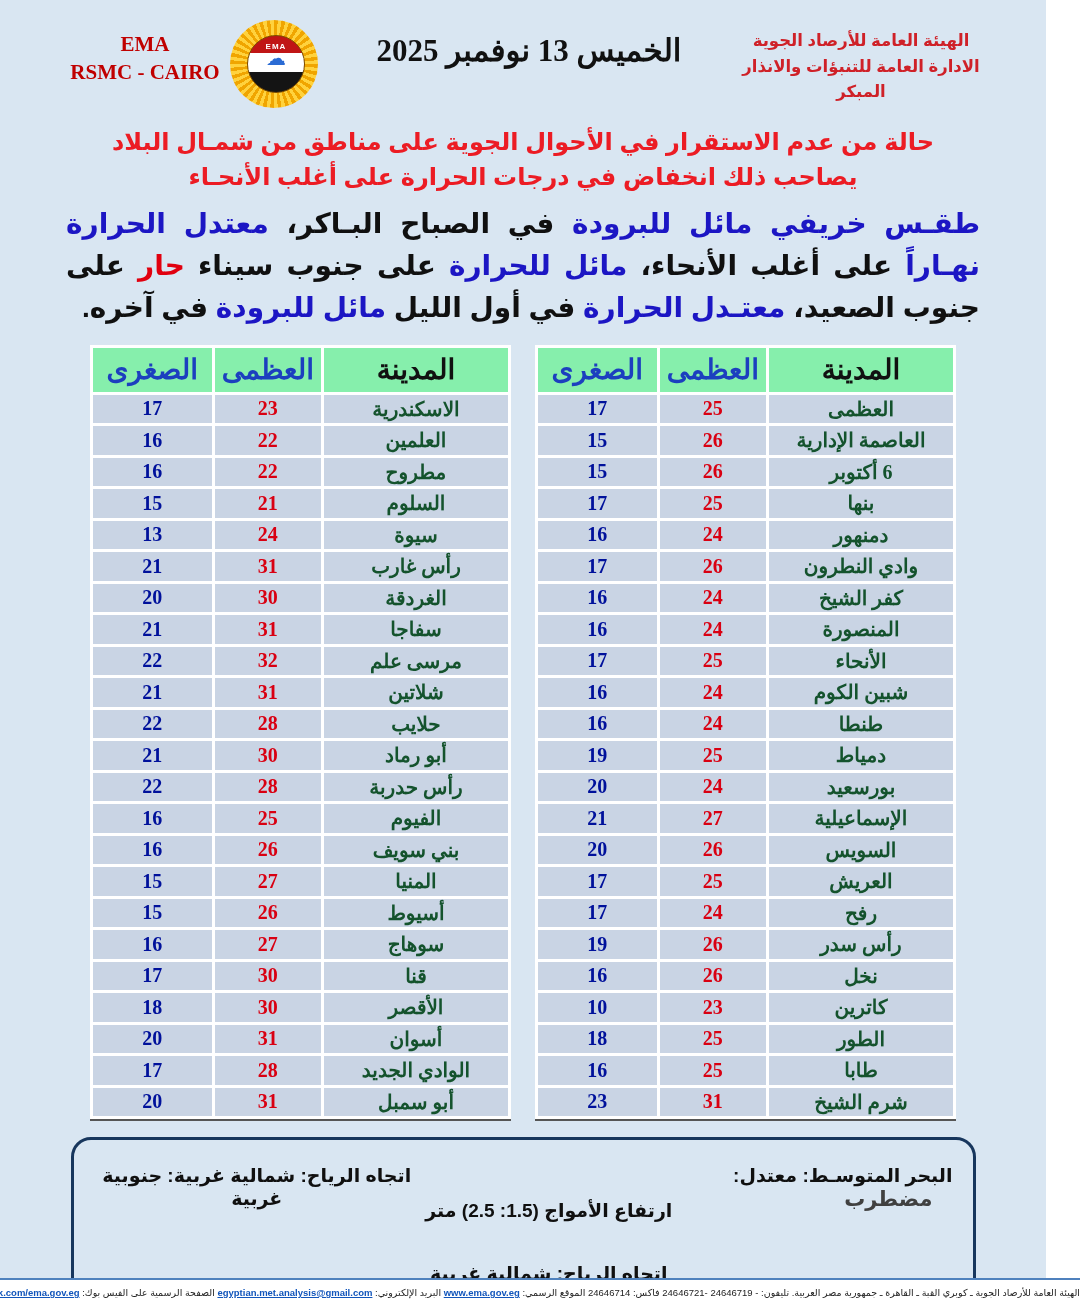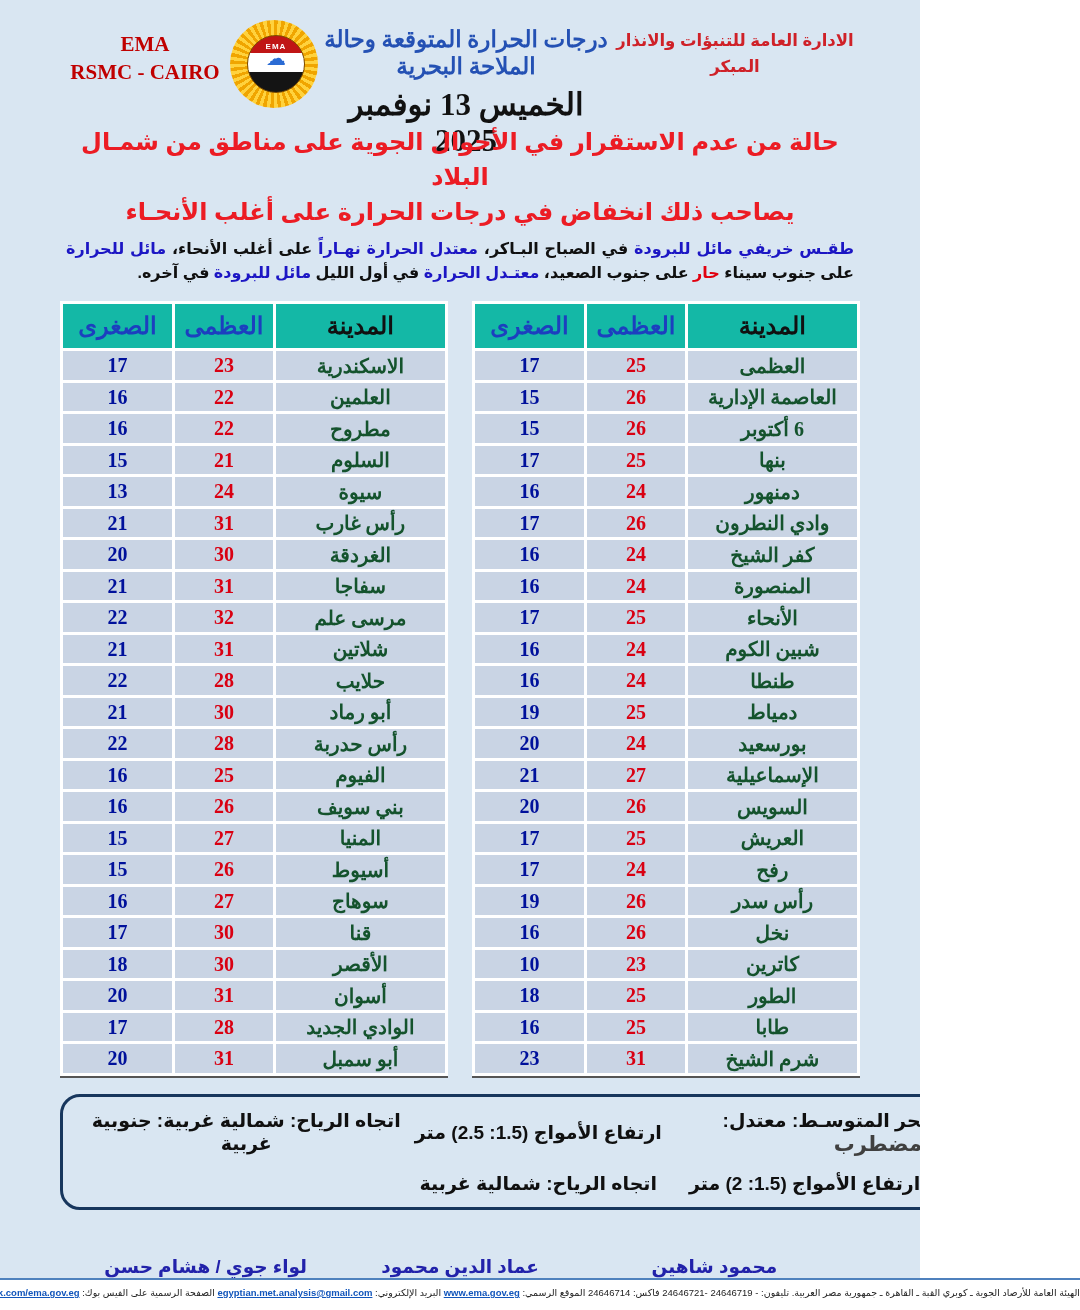--- a/index.html
+++ b/index.html
@@ -4,21 +4,21 @@
 <style>
   * { margin:0; padding:0; box-sizing:border-box; }
   html,body { width:1080px; }
   body {
     font-family:"Liberation Sans","DejaVu Sans",sans-serif;
     background:#ffffff;
     width:1080px; height:1310px;
     position:relative;
   }
   .page {
-    width:920px; height:1278px;
+    width:1046px; height:1278px;
     background:#d9e6f2;
     padding:18px 60px 0 60px;
     overflow:hidden;
   }
 
   
   .header { display:flex; align-items:flex-start; height:96px; }
   .ema-block {
     width:170px; padding-top:12px; text-align:center;
     font-family:"Liberation Serif","DejaVu Serif",serif;
@@ -53,38 +53,38 @@
     direction:rtl;
   }
 
   
   .alert { margin-top:11px; text-align:center; direction:rtl; }
   .alert div {
     color:#ec1c24; font-weight:bold; font-size:24px; line-height:1.45;
   }
   .forecast {
     margin-top:8px; direction:rtl; text-align:justify;
-    font-size:16px; font-weight:bold; line-height:1.5;
+    font-size:28px; font-weight:bold; line-height:1.5;
     padding:0 6px;
   }
   .seg-blue { color:#1c16c4; }
   .seg-black { color:#101010; }
   .seg-red { color:#e1000f; }
 
   
   .tables {
     direction:rtl; display:flex; gap:24px; justify-content:center;
     margin-top:16px;
   }
   table.temps {
     width:421px; border-collapse:separate; border-spacing:3px;
     background:#ffffff; border-bottom:2px solid #555;
   }
   table.temps th {
-    background:#14b8a6; font-size:24px; font-weight:bold; height:44px;
+    background:#86efac; font-size:28px; font-weight:bold; height:44px;
     font-family:"Liberation Serif","DejaVu Serif",serif;
   }
   th.th-city { width:45%; color:#111; }
   th.th-max, th.th-min { color:#1c3fbf; }
   th.th-max { width:26%;margin-top:15px; } th.th-min { width:29%; }
   table.temps td {
     background:#c9d4e4; text-align:center; height:28.5px;
     font-weight:bold; font-size:20px;
     font-family:"Liberation Serif","DejaVu Serif",serif;
   }
@@ -95,21 +95,21 @@
   
   .marine {
     direction:rtl; margin:16px auto 0 auto; width:905px;
     border:3.5px solid #17365d; border-radius:20px;
     padding:12px 20px; background:#d9e6f2;
     display:grid; grid-template-columns:32% 30% 38%;
     row-gap:16px; align-items:center;
   }
   .marine .cell { font-size:19px; font-weight:bold; color:#101010; }
   .marine .sea-status { color:#404040; font-size:21px; margin-right:20px; }
-  .marine .waves { text-align:center; }
+  .marine .waves { text-align:center;margin-top:47px; }
   .marine .wind { text-align:center; }
 
   
   .signatures {
     direction:rtl; display:grid; grid-template-columns:1fr 1.2fr 1fr;
     margin-top:42px; padding:0 30px;
   }
   .sig { text-align:center; color:#2222aa; font-weight:bold; font-size:18.5px; line-height:1.6; }
 
   
@@ -132,24 +132,24 @@
       <div>RSMC - CAIRO</div>
     </div>
     <div class="logo">
       <div class="sun"></div>
       <div class="globe">
         <span class="ema-txt">EMA</span>
         <span class="cloud">☁</span>
       </div>
     </div>
     <div class="title-block">
-      <div class="main-title">درجات الحرارة المتوقعة وحالة الملاحة البحرية</div>
       <div class="main-date">الخميس 13 نوفمبر 2025</div>
     </div>
     <div class="org-block">
+      <div>الهيئة العامة للأرصاد الجوية</div>
       <div>الادارة العامة للتنبؤات والانذار المبكر</div>
     </div>
   </div>
 
   <div class="alert">
     <div>حالة من عدم الاستقرار في الأحوال الجوية على مناطق من شمـال البلاد</div>
     <div>يصاحب ذلك انخفاض في درجات الحرارة على أغلب الأنحـاء</div>
   </div>
 
   <p class="forecast"><span class="seg-blue">طقـس خريفي مائل للبرودة </span><span class="seg-black">في الصباح البـاكر، </span><span class="seg-blue">معتدل الحرارة نهـاراً </span><span class="seg-black">على أغلب الأنحاء، </span><span class="seg-blue">مائل للحرارة </span><span class="seg-black">على جنوب سيناء </span><span class="seg-red">حار </span><span class="seg-black">على جنوب الصعيد، </span><span class="seg-blue">معتـدل الحرارة </span><span class="seg-black">في أول الليل </span><span class="seg-blue">مائل للبرودة </span><span class="seg-black">في آخره.</span></p>

